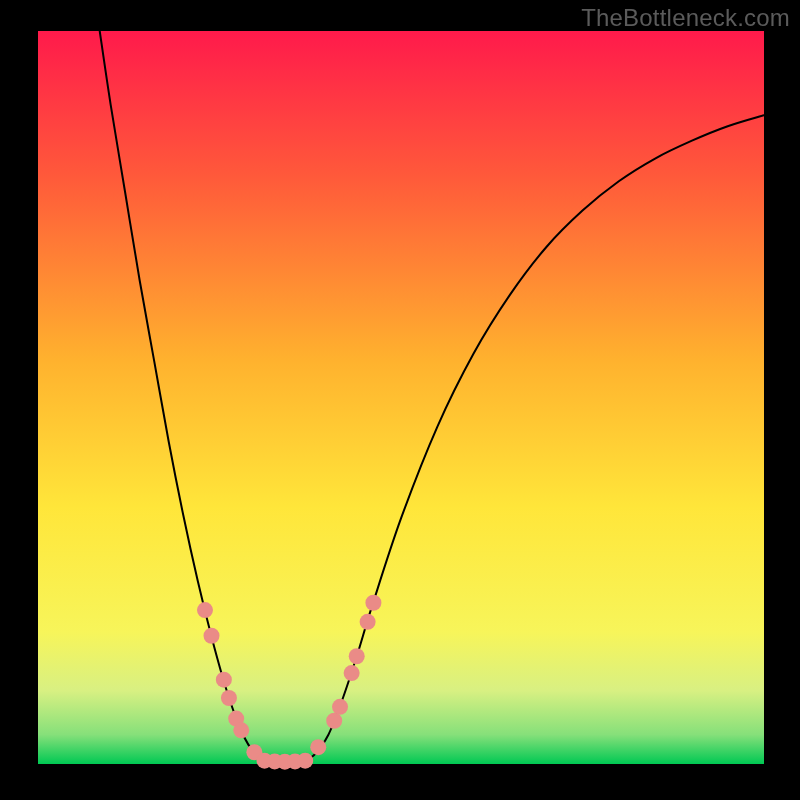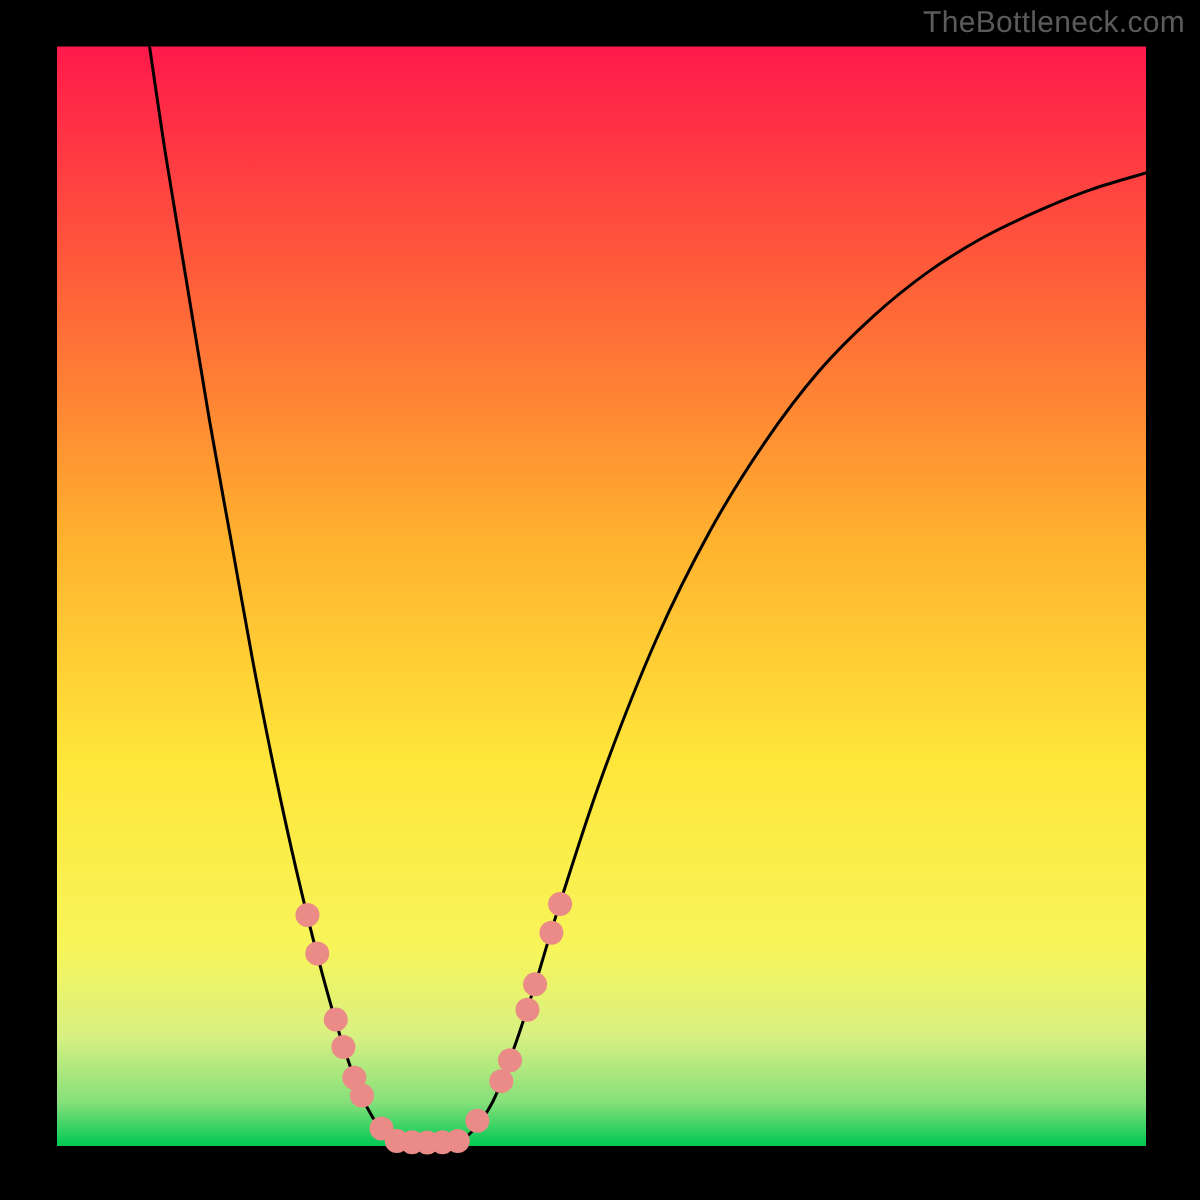--- a/index.html
+++ b/index.html
@@ -14,21 +14,21 @@
   .frame {
     position: relative;
     width: 800px;
     height: 800px;
     background: #000;
   }
   .watermark {
     position: absolute;
     top: 4px;
     right: 10px;
-    font-size: 20px;
+    font-size: 24px;
     font-weight: 500;
     color: #5b5b5b;
     letter-spacing: 0.2px;
   }
   svg.plot {
     position: absolute;
     top: 0;
     left: 0;
   }
 </style>

